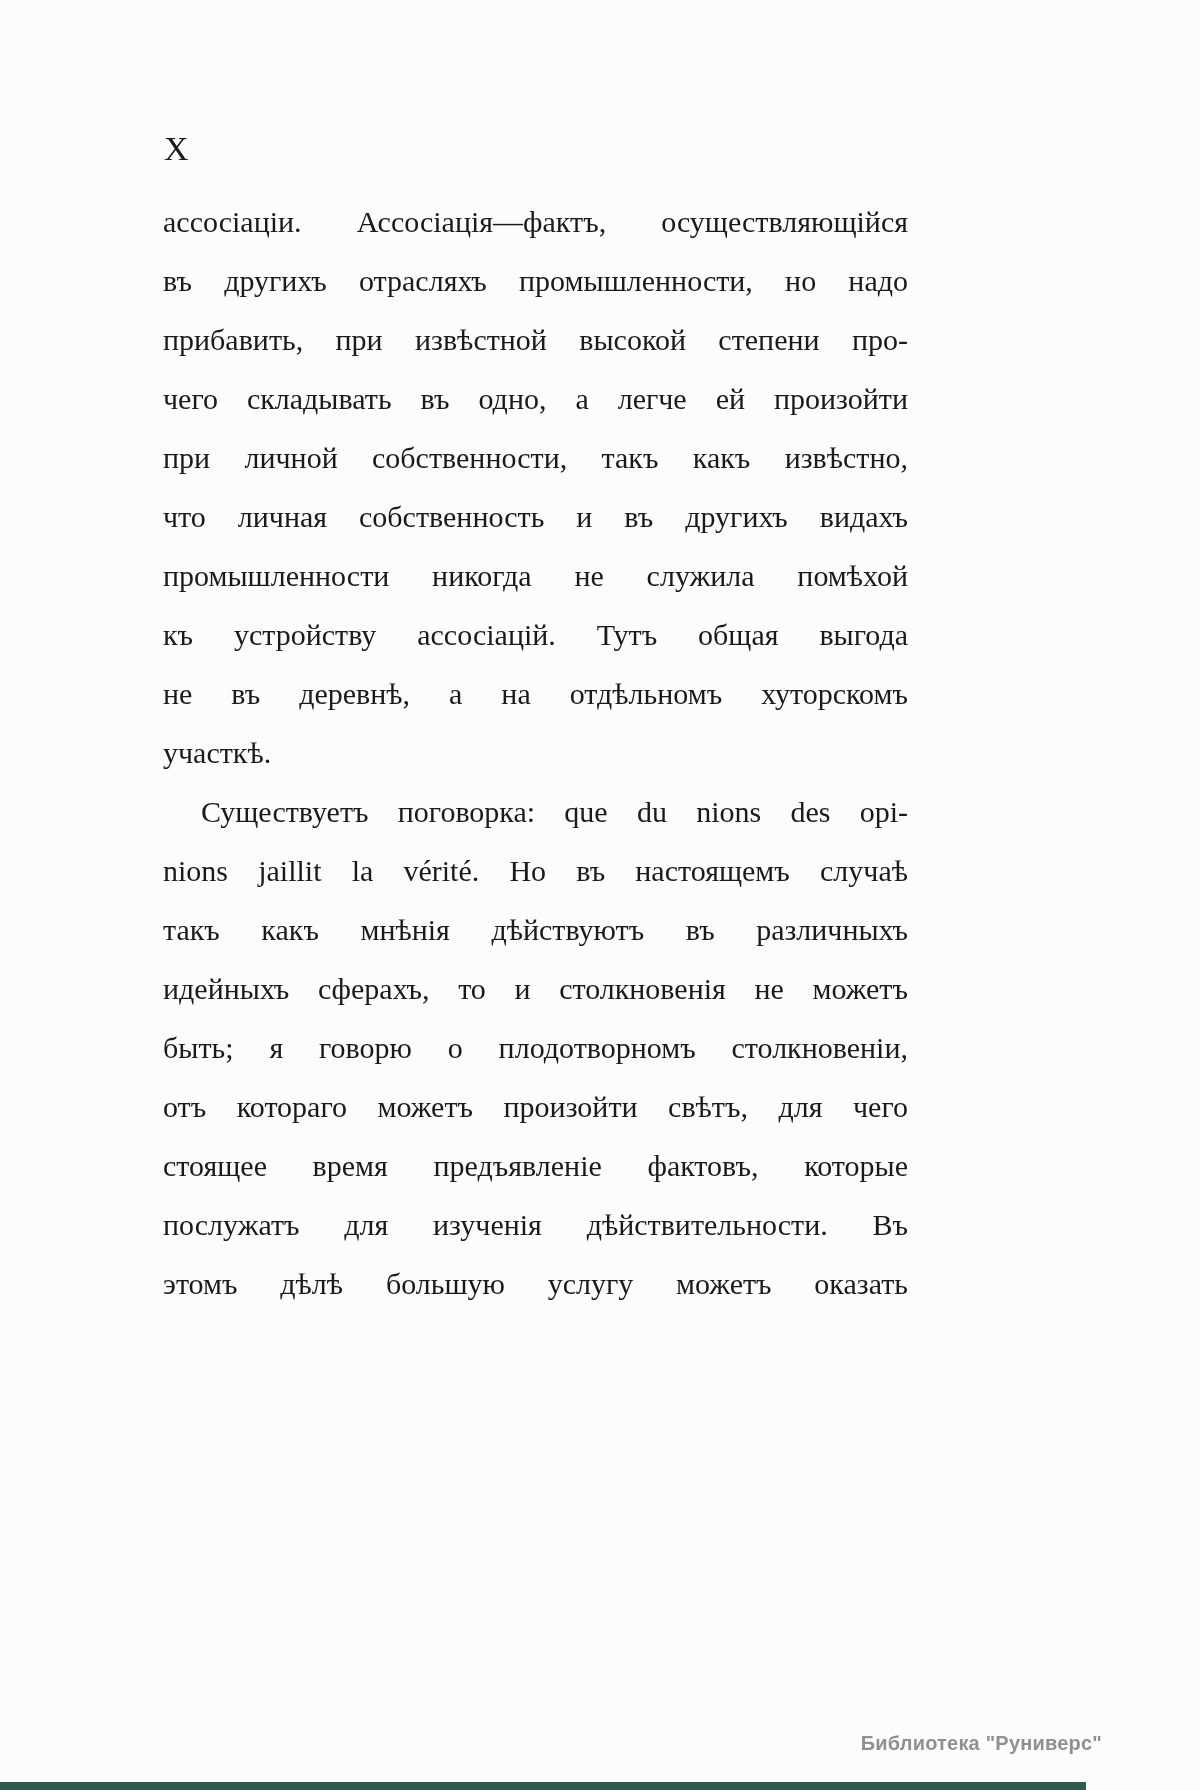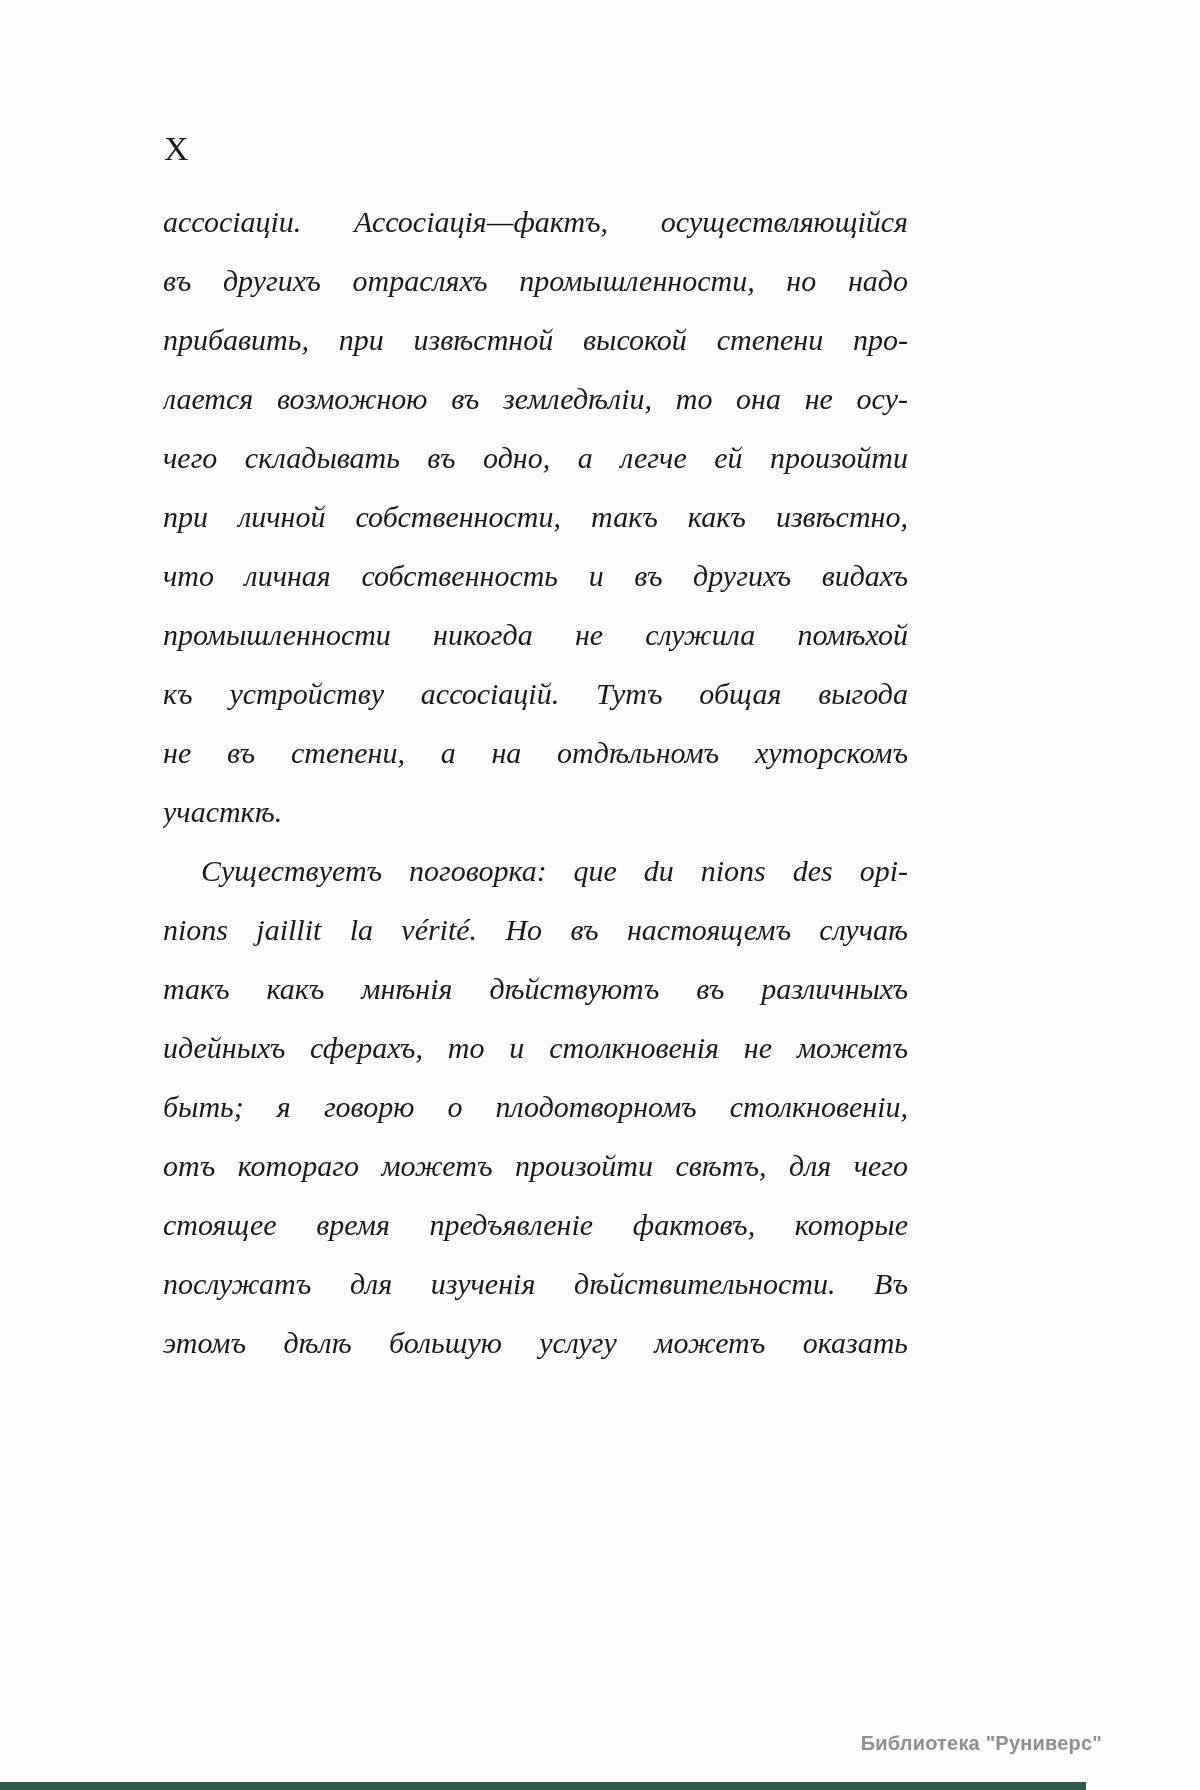--- a/index.html
+++ b/index.html
@@ -34,21 +34,20 @@
   .line {
     width: 745px;
     height: 59px;
     line-height: 59px;
     font-size: 30px;
     color: #1A1A1A;
     text-align: justify;
     text-align-last: justify;
     overflow: hidden;
     white-space: nowrap;
-    font-style: italic;
   }
   .line.no-just {
     text-align: left;
     text-align-last: left;
   }
   .line.indent {
     padding-left: 38px;
     width: 707px;
   }
   .watermark {
@@ -73,27 +72,26 @@
 </head>
 <body>
 
 <div class="scan-page">
   <div class="page-number">X</div>
 
   <div class="text-block">
       <div class="line">ассосіаціи. Ассосіація—фактъ, осуществляющійся</div>
       <div class="line">въ другихъ отрасляхъ промышленности, но надо</div>
       <div class="line">прибавить, при извѣстной высокой степени про-</div>
-      <div class="line">лается возможною въ земледѣліи, то она не осу-</div>
       <div class="line">чего складывать въ одно, а легче ей произойти</div>
       <div class="line">при личной собственности, такъ какъ извѣстно,</div>
       <div class="line">что личная собственность и въ другихъ видахъ</div>
       <div class="line">промышленности никогда не служила помѣхой</div>
       <div class="line">къ устройству ассосіацій. Тутъ общая выгода</div>
-      <div class="line">не въ степени, а на отдѣльномъ хуторскомъ</div>
+      <div class="line">не въ деревнѣ, а на отдѣльномъ хуторскомъ</div>
       <div class="line no-just">участкѣ.</div>
       <div class="line indent">Существуетъ поговорка: que du nions des opi-</div>
       <div class="line">nions jaillit la vérité. Но въ настоящемъ случаѣ</div>
       <div class="line">такъ какъ мнѣнія дѣйствуютъ въ различныхъ</div>
       <div class="line">идейныхъ сферахъ, то и столкновенія не можетъ</div>
       <div class="line">быть; я говорю о плодотворномъ столкновеніи,</div>
       <div class="line">отъ котораго можетъ произойти свѣтъ, для чего</div>
       <div class="line">стоящее время предъявленіе фактовъ, которые</div>
       <div class="line">послужатъ для изученія дѣйствительности. Въ</div>
       <div class="line">этомъ дѣлѣ большую услугу можетъ оказать</div>

